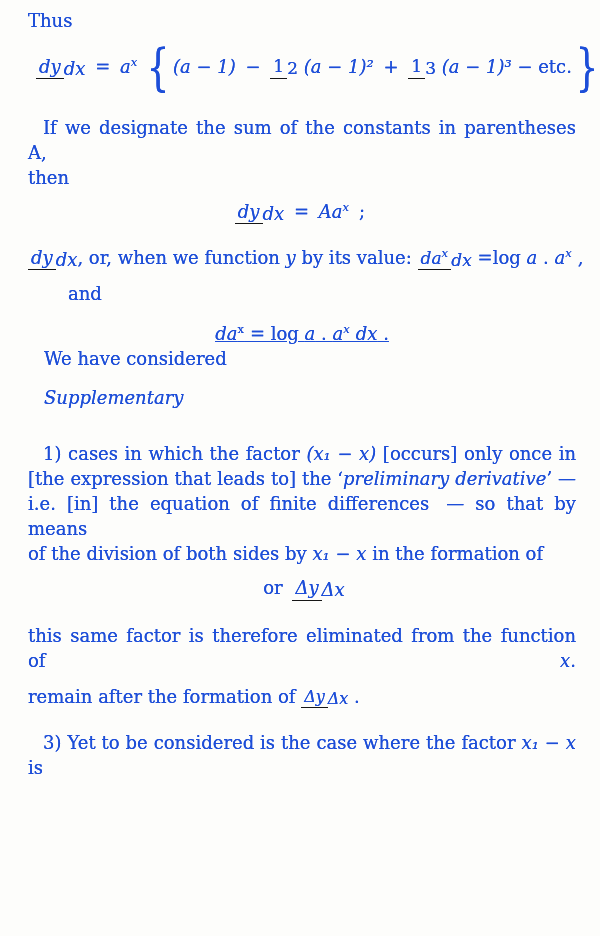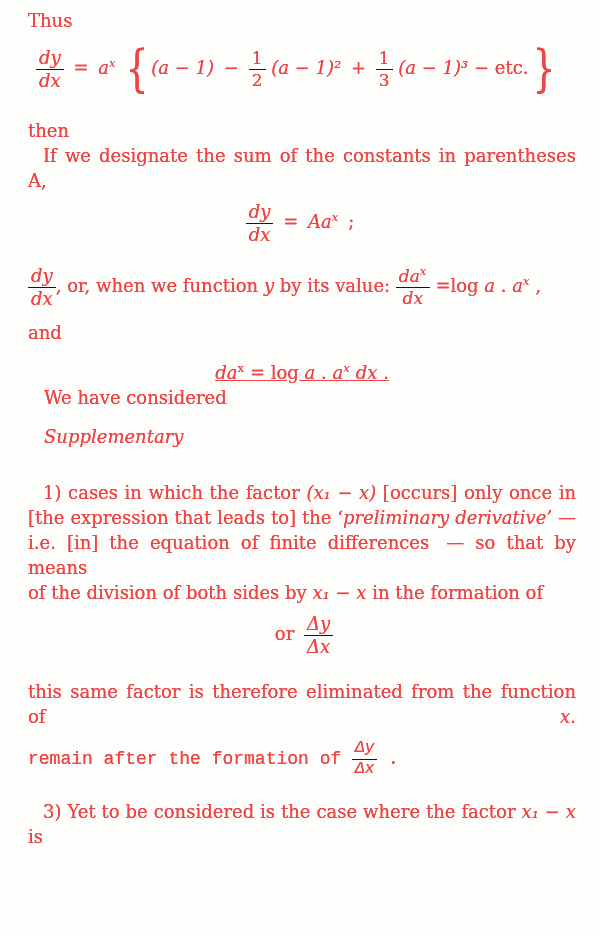--- a/index.html
+++ b/index.html
@@ -1,59 +1,59 @@
 <!DOCTYPE html>
 <html><head>
 <meta charset="utf-8">
 <style>
   * { margin:0; padding:0; box-sizing:border-box; }
   html,body { width:600px; height:936px; background:#ffffff; overflow:hidden; }
   .page {
     width:600px; height:936px;
     padding:8px 24px 0 28px;
     background:#fdfdfb;
-    color:#ef4444;
+    color:#1d4ed8;
     font-family:"DejaVu Serif","Liberation Serif",serif;
     font-size:18px; line-height:25px;
     text-shadow:0 0 .4px currentColor;
   }
   .bl { line-height:25px; }
   .it { font-style:italic; }
   .just { text-align:justify; text-align-last:justify; }
   .indent { text-indent:15px; }
   .gapsp { display:inline-block; width:17px; }
   sup { font-size:11.5px; line-height:0; vertical-align:super; letter-spacing:.3px; }
   
-  .frac { display:inline-flex; flex-direction:column; align-items:center; vertical-align:middle;
+  .frac { display:inline-flex; flex-direction:row; align-items:center; vertical-align:middle;
           line-height:1.08; font-size:17px; }
   .frac > .num { display:block; border-bottom:1.5px solid #161616; padding:0 3px 2px; }
   .frac > .den { display:block; padding-top:1px; }
   .frac.big { font-size:18px; }
   .frac.sm  { font-size:16px; }
   
   .formula { white-space:nowrap; }
   .center { text-align:center; }
   .op { margin:0 4px; }
   .brace { display:inline-block; font-size:50px; line-height:40px; vertical-align:middle;
            transform:scaleX(.72); margin:0 -1px; }
   
   .f1   { margin:15px 0 0 8px; }
   .p1   { margin-top:27px; }
   .f2   { margin-top:9px; }
   .p2   { margin-top:16px; }
   .f3   { margin-top:21px; }
-  .pand { margin-top:11px; }
+  .pand { margin-top:11px;margin-left:40px; }
   .f4   { margin-top:15px;text-decoration:underline; }
   .suppt{ margin-top:14px; padding-left:16px; }
   .suppl{ padding-left:16px; }
   .item1{ margin-top:31px; }
   .f5   { margin-top:9px; }
   .pelim{ margin-top:22px; }
   .item2{ margin-top:11px; }
-  .item2-l2 { margin-top:10px;font-family:Liberation Mono, monospace; }
+  .item2-l2 { margin-top:10px; }
   .item3{ margin-top:21px; }
 </style>
 </head>
 <body>
 
 <div class="page">
 
   <div class="bl">
     <span>Thus</span>
   </div>
@@ -75,22 +75,22 @@
     <span class="op">+</span>
     <span class="frac">
         <span class="num">1</span>
         <span class="den">3</span>
       </span>
     <span class="it">(a − 1)³ −</span>
     <span>etc.</span><span class="brace">}</span>
   </div>
 
   <div class="p1">
+    <div class="bl just indent"><span>If we designate the sum of the constants in parentheses A,</span></div>
     <div class="bl"><span>then</span></div>
-    <div class="bl just indent"><span>If we designate the sum of the constants in parentheses A,</span></div>
   </div>
 
   <div class="formula f2 center">
     <span class="frac big it">
         <span class="num">dy</span>
         <span class="den">dx</span>
       </span>
     <span class="op">=</span>
     <span class="it">Aa</span><sup class="it">x</sup>
     <span class="op">;</span>

